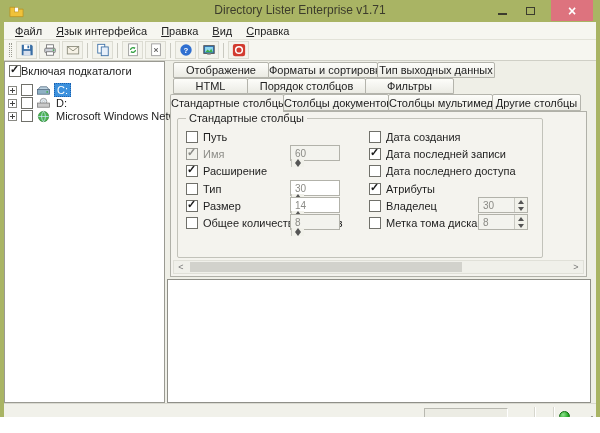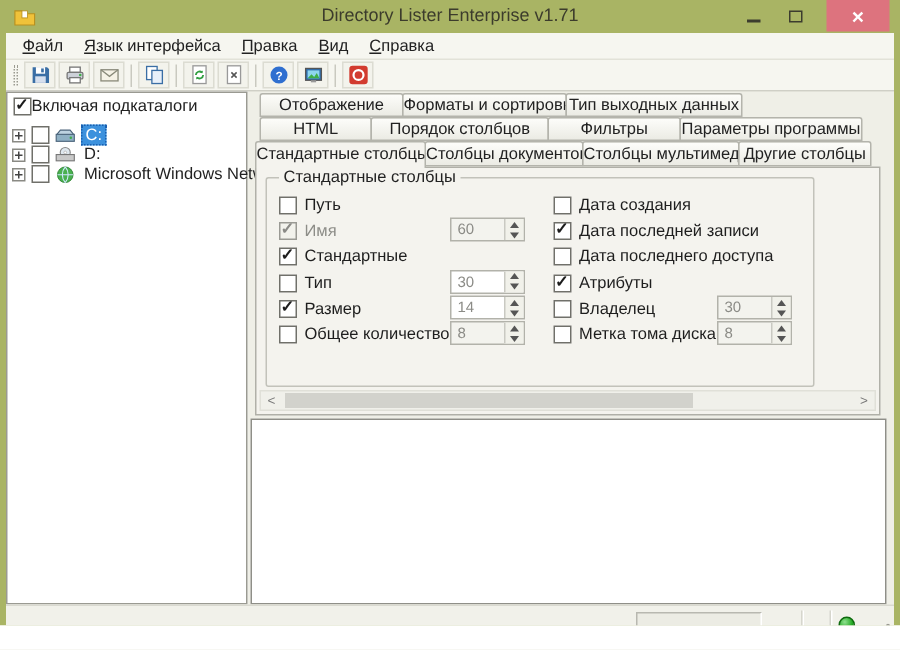--- a/index.html
+++ b/index.html
@@ -71,21 +71,21 @@
   .groupbox { position:absolute; left:6px; top:6px; width:366px; height:140px;
               border:1px solid #c2c2ba; border-radius:2px; }
   .gb-title { position:absolute; left:8px; top:-7px; background:#f4f3ee; padding:0 3px; font-size:11px; color:#222; white-space:nowrap; }
   .col { position:absolute; top:9px; }
   .col-left { left:8px; width:170px; }
   .col-right { left:191px; width:165px; }
   .opt-row { position:relative; height:17.3px; display:flex; align-items:center; }
   .opt-label { margin-left:5px; white-space:nowrap; color:#1e1e1e; }
   .opt-label.disabled { color:#8d8d88; }
   .spin { position:absolute; top:0; height:16px; width:50px; display:flex; border:1px solid #b2b2aa; background:#fff; }
-  .col-left .spin { left:114px; }
+  .col-left .spin { left:104px;flex-direction:column; }
   .col-right .spin { left:109px; }
   .spin.disabled { background:#f3f3ee; }
   .spin-val { flex:1; font-size:10px; color:#8b8b86; padding:2px 0 0 4px; }
   .spin-btns { width:13px; border-left:1px solid #c9c9c2; background:#f1f1ea; display:flex; flex-direction:column; }
   .spin-btn { flex:1; display:flex; align-items:center; justify-content:center; }
   .tri-up { width:0; height:0; border-left:3px solid transparent; border-right:3px solid transparent; border-bottom:4px solid #555; }
   .tri-dn { width:0; height:0; border-left:3px solid transparent; border-right:3px solid transparent; border-top:4px solid #555; }
 
   
   .hscroll { position:absolute; left:2px; right:2px; bottom:2px; height:14px; background:#f0f0ea;
@@ -256,21 +256,20 @@
     <div class="tabcontrol">
       <div class="tabs-row row1">
         <div class="tab" style="width:96px">Отображение</div>
         <div class="tab" style="width:110px">Форматы и сортировка</div>
         <div class="tab" style="width:118px">Тип выходных данных</div>
       </div>
       <div class="tabs-row row2">
         <div class="tab" style="width:75px">HTML</div>
         <div class="tab" style="width:119px">Порядок столбцов</div>
         <div class="tab" style="width:89px">Фильтры</div>
-        <div class="tab" style="width:122px">Параметры программы</div>
       </div>
       <div class="tabs-row row3">
         <div class="tab active" style="width:114px">Стандартные столбцы</div>
         <div class="tab" style="width:106px">Столбцы документов</div>
         <div class="tab" style="width:105px">Столбцы мультимедиа</div>
         <div class="tab" style="width:89px">Другие столбцы</div>
       </div>
 
       <div class="page">
         <div class="groupbox">
@@ -291,21 +290,21 @@
                       <div class="tri-up"></div>
                     </div>
                     <div class="spin-btn">
                       <div class="tri-dn"></div>
                     </div>
                   </div>
               </div>
             </div>
             <div class="opt-row">
               <div class="cb checked"></div>
-              <span class="opt-label">Стандартные</span>
+              <span class="opt-label">Расширение</span>
             </div>
             <div class="opt-row">
               <div class="cb"></div>
               <span class="opt-label">Тип</span>
               <div class="spin">
                 <div class="spin-val">30</div>
                 <div class="spin-btns">
                     <div class="spin-btn">
                       <div class="tri-up"></div>
                     </div>

